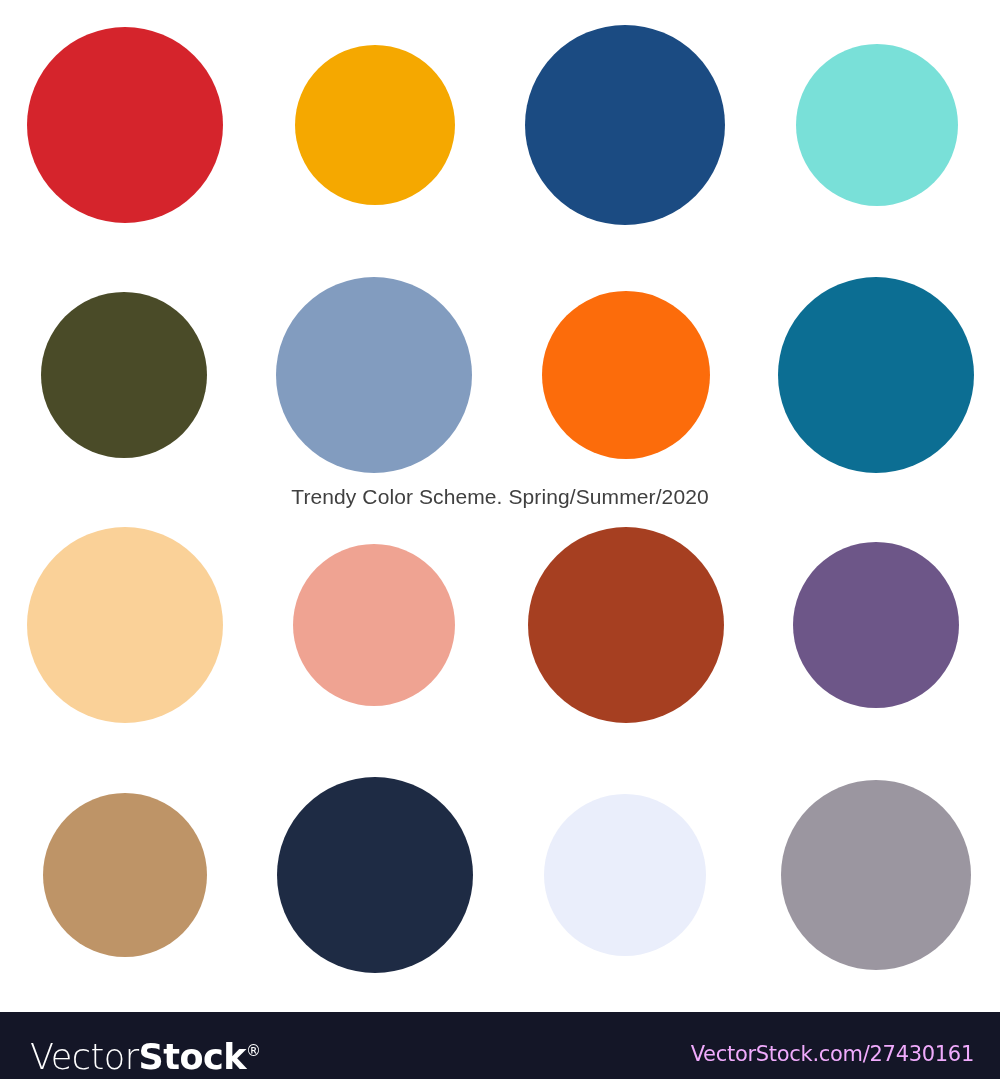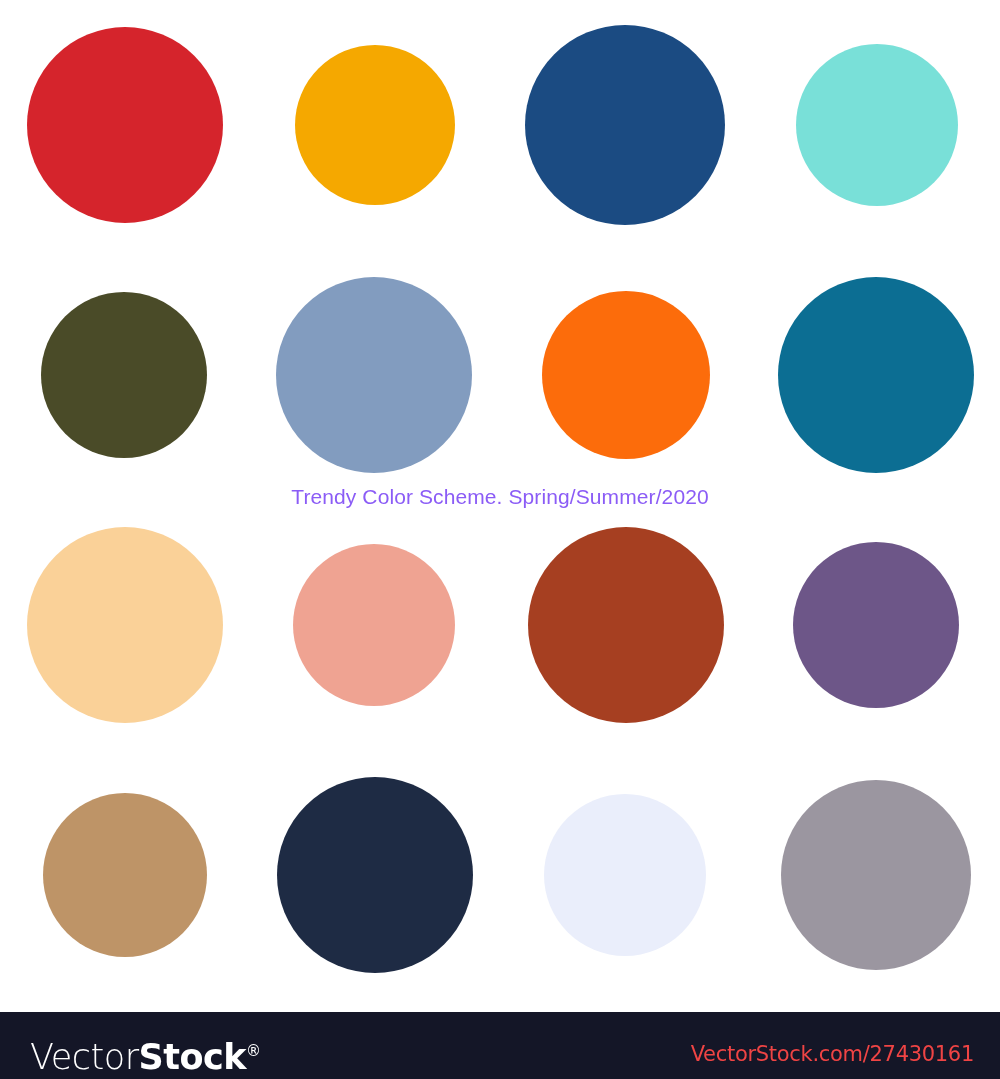--- a/index.html
+++ b/index.html
@@ -33,21 +33,21 @@
     box-sizing: border-box;
   }
   .palette-title {
     position: absolute;
     left: 0;
     width: 1000px;
     text-align: center;
     font-family: "Liberation Sans", sans-serif;
     font-size: 21px;
     font-weight: 400;
-    color: #8b5cf6;
+    color: #404040;
     letter-spacing: 0.1px;
     white-space: nowrap;
   }
   .footer-bar {
     position: absolute;
     left: 0;
     bottom: 0;
     width: 1000px;
     height: 67px;
     background: #141627;
@@ -74,21 +74,21 @@
     vertical-align: super;
     font-weight: 400;
   }
   .footer-url {
     position: absolute;
     right: 26px;
     top: 30px;
     font-family: "DejaVu Sans", sans-serif;
     font-size: 21px;
     line-height: 24px;
-    color: #ef4444;
+    color: #f0abfc;
     white-space: nowrap;
     letter-spacing: -0.3px;
   }
 </style>
 </head>
 <body style="background: rgb(255, 255, 255);">
 
 <div id="page" style="background: rgb(255, 255, 255);">
 
   <div class="swatch-canvas">

